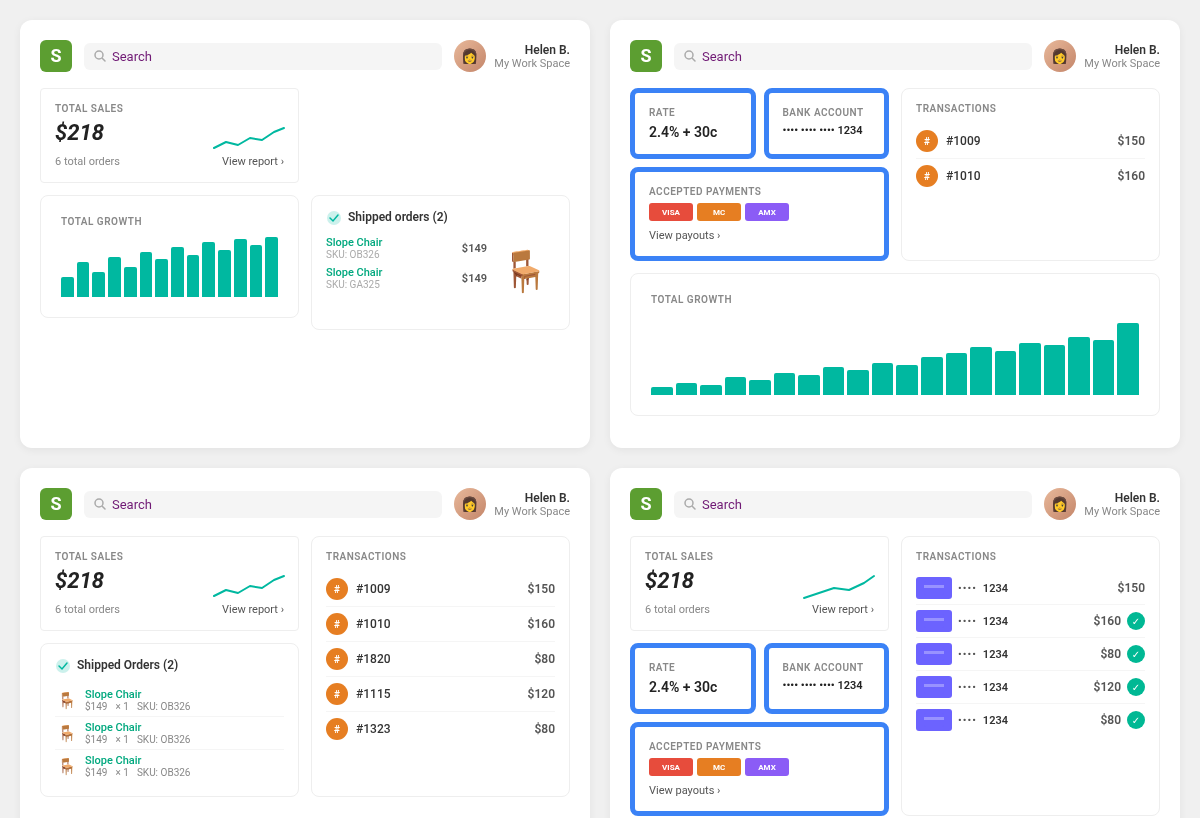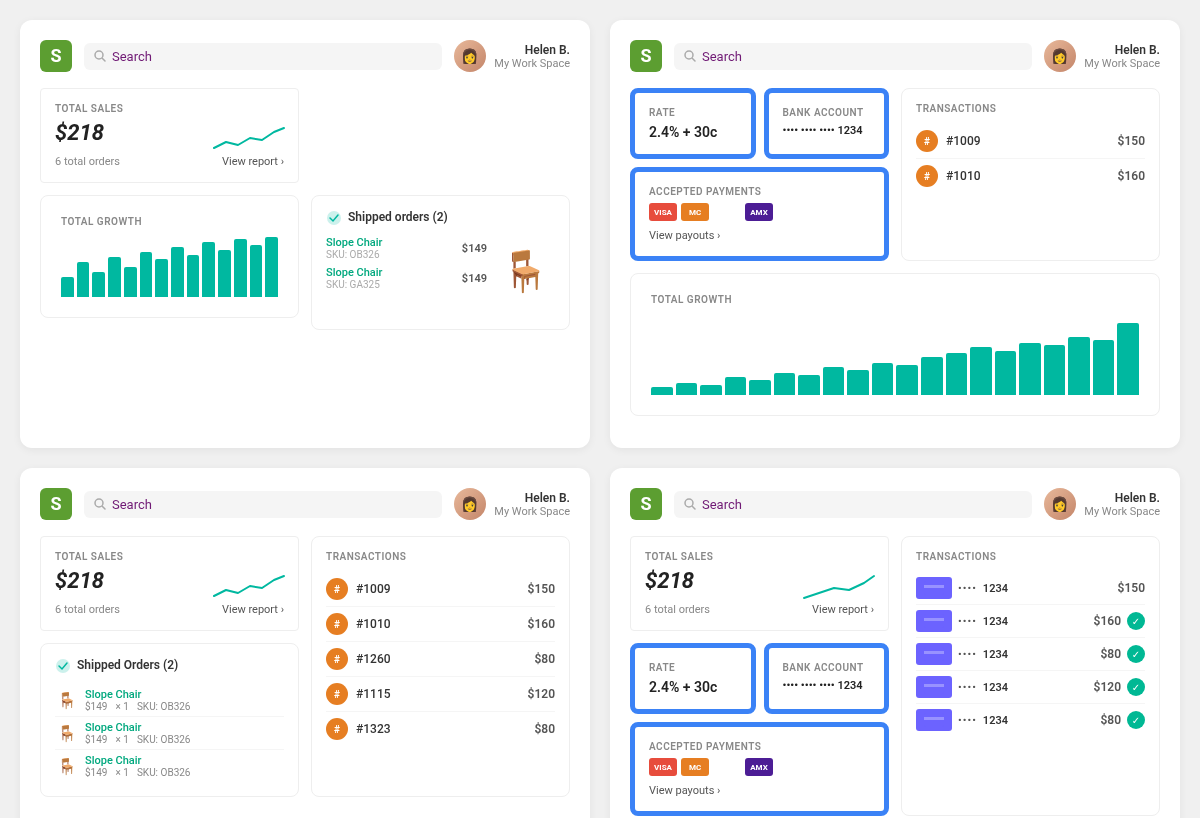--- a/index.html
+++ b/index.html
@@ -230,33 +230,33 @@
       font-size: 14px;
       font-weight: 600;
       color: #222;
     }
     .payment-icons {
       display: flex;
       gap: 4px;
       margin-top: 6px;
     }
     .pay-icon {
-      width: 28px;
+      width: 44px;
       height: 18px;
       border-radius: 3px;
       display: flex;
       align-items: center;
       justify-content: center;
       font-size: 8px;
       font-weight: 700;
       color: #fff;
     }
     .pay-visa { background: #e74c3c; }
     .pay-mc { background: #e67e22; }
-    .pay-amex { background: #4c1d95; margin-left: 32px; }
+    .pay-amex { background: #8b5cf6; }
     .view-payouts {
       font-size: 11px;
       color: #555;
       display: flex;
       align-items: center;
       gap: 2px;
       cursor: pointer;
       margin-top: 8px;
     }
     
@@ -634,21 +634,21 @@
         <div class="transaction-item">
           <div class="tx-left">
             <div class="tx-badge">#</div>
             <span class="tx-id">#1010</span>
           </div>
           <span class="tx-amount">$160</span>
         </div>
         <div class="transaction-item">
           <div class="tx-left">
             <div class="tx-badge">#</div>
-            <span class="tx-id">#1260</span>
+            <span class="tx-id">#1820</span>
           </div>
           <span class="tx-amount">$80</span>
         </div>
         <div class="transaction-item">
           <div class="tx-left">
             <div class="tx-badge">#</div>
             <span class="tx-id">#1115</span>
           </div>
           <span class="tx-amount">$120</span>
         </div>

